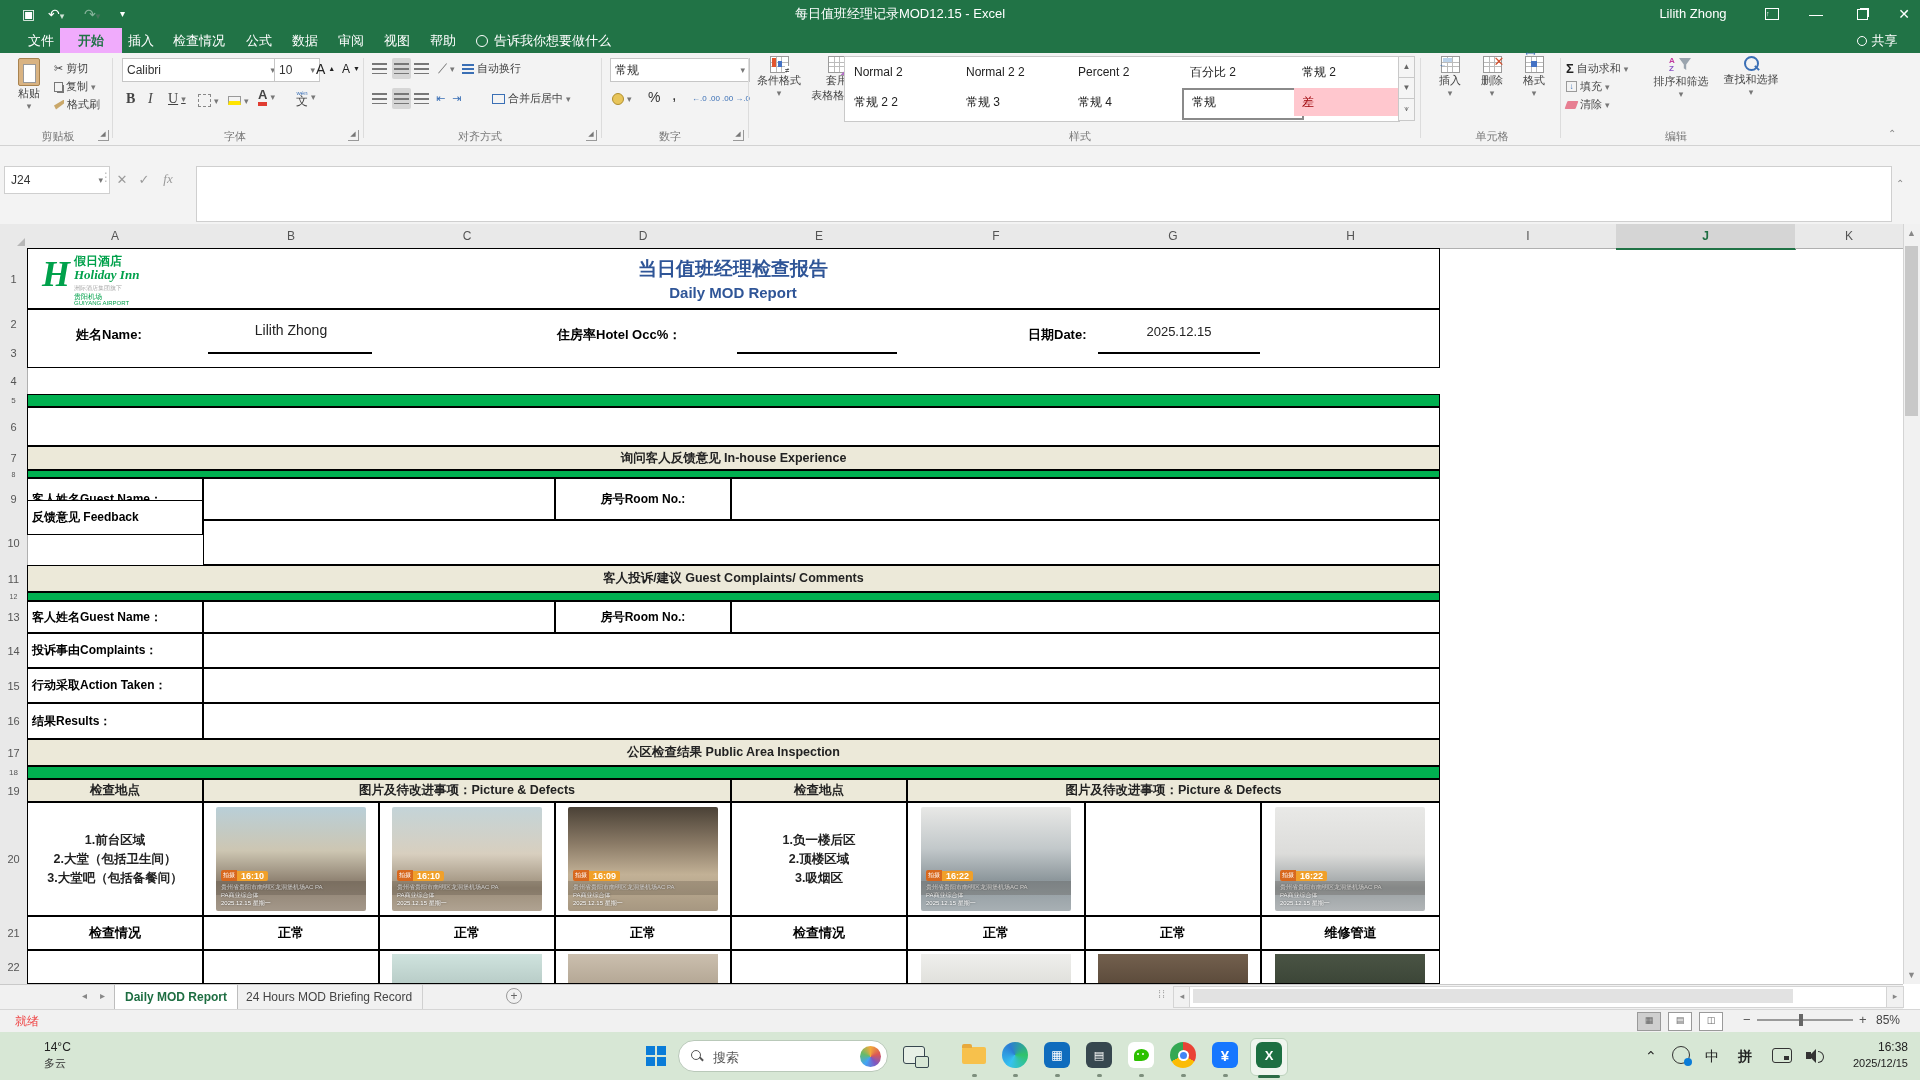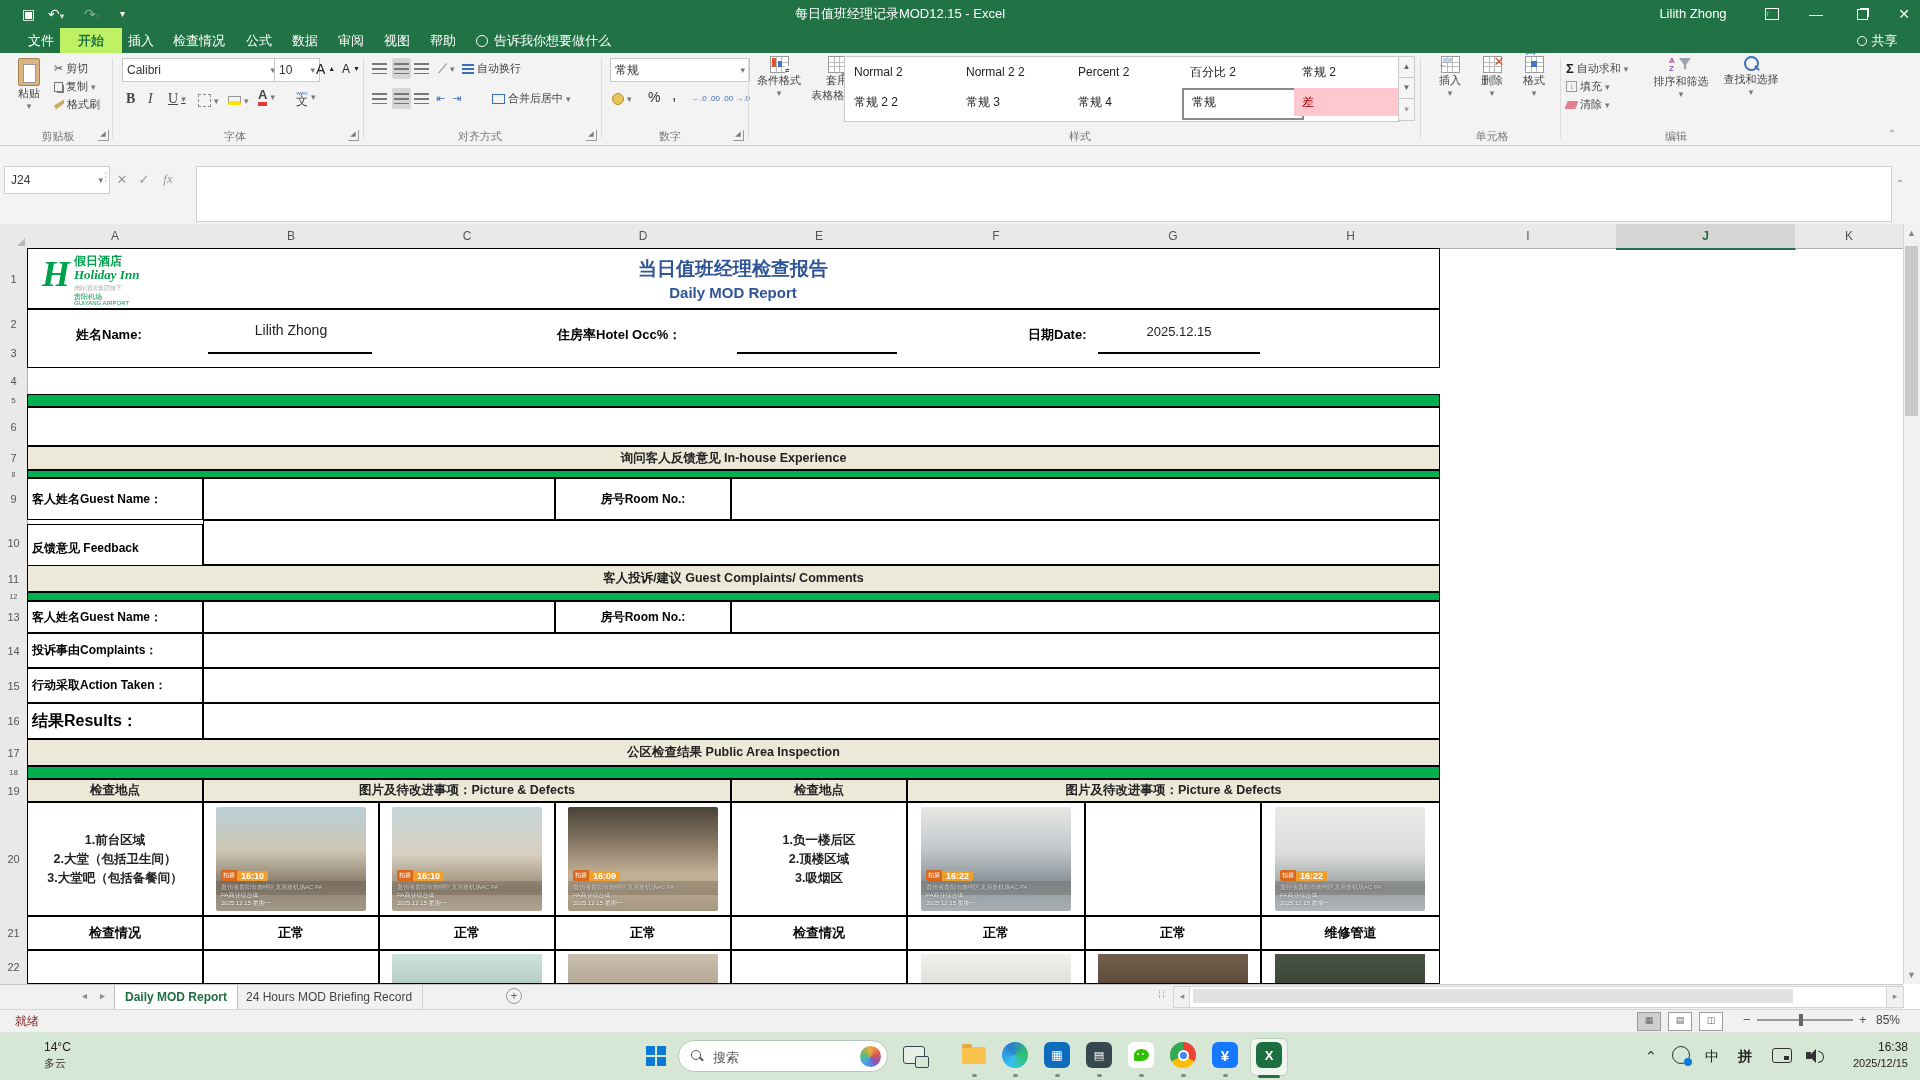--- a/index.html
+++ b/index.html
@@ -8,21 +8,21 @@
   .abs{position:absolute;box-sizing:border-box}
   
   .titlebar{left:0;top:0;width:1920px;height:28px;background:#217346;color:#fff}
   .qat-ic{position:absolute;top:5px;color:#fff;font-size:14px;line-height:18px;cursor:default}
   .dim{opacity:.45}
   .wintitle{position:absolute;left:300px;top:0;width:1200px;height:28px;line-height:28px;text-align:center;color:#fff;font-size:13px}
   .winbtn{position:absolute;top:0;width:40px;height:28px;display:flex;align-items:center;justify-content:center;color:#fff;font-size:14px}
   
   .tabrow{left:0;top:28px;width:1920px;height:25px;background:#217346}
   .rtab{position:absolute;top:28px;height:25px;display:flex;align-items:center;justify-content:center;color:#fff;font-size:13px;padding:0 6px}
-  .rtab.active{background:#bef264;color:#217346;font-weight:bold}
+  .rtab.active{background:#f0abfc;color:#217346;font-weight:bold}
   
   .ribbon{left:0;top:53px;width:1920px;height:93px;background:#f3f3f3;border-bottom:1px solid #d2d2d2}
   .gsep{position:absolute;top:58px;height:80px;width:1px;background:#dcdcdc}
   .glabel{position:absolute;top:129px;font-size:11px;color:#777;text-align:center}
   .launcher{position:absolute;top:130px;width:10px;height:10px;border-right:1px solid #999;border-bottom:1px solid #999;font-size:7px;color:#777;line-height:8px;text-align:center}
   .rsmall{position:absolute;height:17px;display:flex;align-items:center;gap:3px;font-size:11px;color:#444;white-space:nowrap}
   .rbig{position:absolute;width:54px;text-align:center;font-size:11px;color:#444}
   .rbig .bicon{margin:0 auto}
   .combo{position:absolute;background:#fff;border:1px solid #c6c6c6;display:flex;align-items:center;font-size:12px;color:#333;padding:0 4px;justify-content:space-between}
   .carat{color:#777;font-size:9px}
@@ -417,21 +417,21 @@
 
   <div class="cell left" style="left:27px;top:478px;width:176px;height:42px">
       <span class="blab" style="font-size:12px">客人姓名Guest Name：</span>
     </div>
   <div class="cell" style="left:203px;top:478px;width:352px;height:42px"></div>
   <div class="cell" style="left:555px;top:478px;width:176px;height:42px">
       <span class="blab" style="font-size:12px">房号Room No.:</span>
     </div>
   <div class="cell" style="left:731px;top:478px;width:709px;height:42px"></div>
 
-  <div class="cell left" style="left:27px;top:524px;width:176px;height:49px">
+  <div class="cell left" style="left:27px;top:500px;width:176px;height:35px">
       <span class="blab" style="font-size:12px">反馈意见   Feedback</span>
     </div>
   <div class="cell" style="left:203px;top:520px;width:1237px;height:45px"></div>
 
   <div class="cell hdc" style="left:27px;top:565px;width:1413px;height:27px">客人投诉/建议  Guest Complaints/ Comments</div>
   <div class="gband" style="left:27px;top:592px;width:1413px;height:9px"></div>
 
   <div class="cell left" style="left:27px;top:601px;width:176px;height:32px">
       <span class="blab" style="font-size:12px">客人姓名Guest Name：</span>
     </div>
@@ -443,21 +443,21 @@
 
   <div class="cell left" style="left:27px;top:633px;width:176px;height:35px">
       <span class="blab" style="font-size:12px">投诉事由Complaints：</span>
     </div>
   <div class="cell" style="left:203px;top:633px;width:1237px;height:35px"></div>
   <div class="cell left" style="left:27px;top:668px;width:176px;height:35px">
       <span class="blab" style="font-size:12px">行动采取Action Taken：</span>
     </div>
   <div class="cell" style="left:203px;top:668px;width:1237px;height:35px"></div>
   <div class="cell left" style="left:27px;top:703px;width:176px;height:36px">
-      <span class="blab" style="font-size:16px">结果Results：</span>
+      <span class="blab" style="font-size:12px">结果Results：</span>
     </div>
   <div class="cell" style="left:203px;top:703px;width:1237px;height:36px"></div>
 
   <div class="cell hdc" style="left:27px;top:739px;width:1413px;height:27px">公区检查结果   Public Area Inspection</div>
   <div class="gband" style="left:27px;top:766px;width:1413px;height:13px"></div>
 
   <div class="cell hdc" style="left:27px;top:779px;width:176px;height:23px">检查地点</div>
   <div class="cell hdc" style="left:203px;top:779px;width:528px;height:23px">图片及待改进事项：Picture &amp; Defects</div>
   <div class="cell hdc" style="left:731px;top:779px;width:176px;height:23px">检查地点</div>
   <div class="cell hdc" style="left:907px;top:779px;width:533px;height:23px">图片及待改进事项：Picture &amp; Defects</div>
@@ -586,21 +586,21 @@
   <div class="stab" style="left:236px">24 Hours MOD Briefing Record</div>
   <div class="abs" style="left:506px;top:988px;width:16px;height:16px;border:1px solid #9a9a9a;border-radius:50%;color:#666;font-size:12px;line-height:14px;text-align:center">+</div>
   <div class="abs" style="left:1158px;top:988px;color:#aaa;font-size:11px;letter-spacing:1px">⁞⁞</div>
   <div class="hsb" style="left:1173px;width:16px;text-align:center;font-size:9px;color:#888;line-height:18px">◂</div>
   <div class="hsb" style="left:1189px;width:697px;background:#fff">
       <span style="position:absolute;left:3px;top:2px;width:600px;height:14px;background:#e2e2e2"></span>
     </div>
   <div class="hsb" style="left:1886px;width:16px;text-align:center;font-size:9px;color:#888;line-height:18px">▸</div>
 
   <div class="abs statusbar"></div>
-  <div class="abs" style="left:15px;top:1013px;font-size:12px;color:#7f1d1d">就绪</div>
+  <div class="abs" style="left:15px;top:1013px;font-size:12px;color:#ef4444">就绪</div>
   <div class="viewic" style="left:1637px;background:#cfcfcf">▦</div>
   <div class="viewic" style="left:1668px">▤</div>
   <div class="viewic" style="left:1699px">◫</div>
   <div class="abs" style="left:1743px;top:1012px;color:#555;font-size:13px">−</div>
   <div class="abs" style="left:1757px;top:1019px;width:96px;height:2px;background:#9a9a9a"></div>
   <div class="abs" style="left:1799px;top:1014px;width:4px;height:12px;background:#666"></div>
   <div class="abs" style="left:1859px;top:1012px;color:#555;font-size:13px">+</div>
   <div class="abs" style="left:1876px;top:1013px;font-size:12px;color:#444">85%</div>
 
   <div class="abs taskbar"></div>

